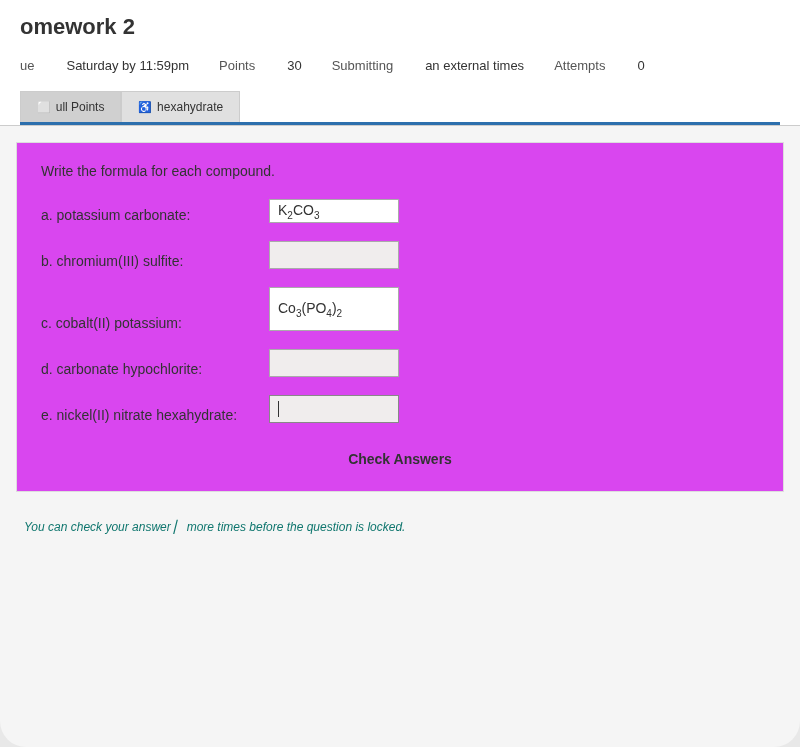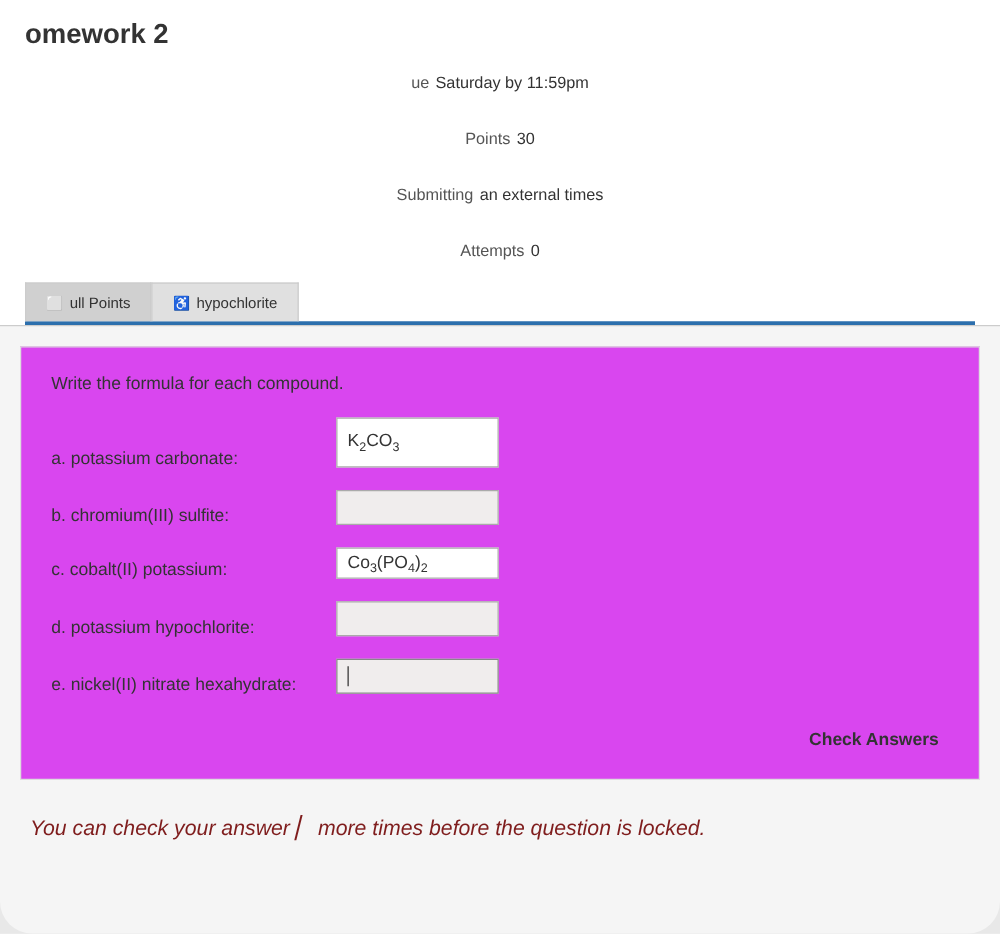--- a/index.html
+++ b/index.html
@@ -27,34 +27,34 @@
       color: #333;
       padding-bottom: 10px;
     }
     .meta-row {
       display: flex;
       align-items: center;
       gap: 30px;
       padding: 8px 0;
       font-size: 13px;
       color: #333;
-      flex-direction: column;
     }
     .meta-item {
       display: flex;
       gap: 5px;
       align-items: center;
     }
     .meta-label {
       font-weight: normal;
       color: #555;
     }
     .meta-value {
       font-weight: normal;
       color: #333;
+      margin-left: 27px;
     }
     .tabs-row {
       display: flex;
       gap: 0;
       margin-top: 10px;
       border-bottom: 3px solid #2c6fad;
     }
     .tab {
       padding: 8px 16px;
       font-size: 12px;
@@ -94,36 +94,36 @@
     .compound-label {
       min-width: 220px;
       color: #333;
     }
     sub {
       font-size: 10px;
       vertical-align: sub;
     }
     .check-answers-row {
       display: flex;
-      justify-content: flex-end;
+      justify-content: center;
       margin-top: 24px;
     }
     .check-answers-btn {
       background: none;
       border: none;
       color: #333;
       font-size: 14px;
       font-weight: bold;
       cursor: pointer;
       padding: 4px 8px;
     }
     .footer-note {
       padding: 12px 24px 20px 24px;
-      font-size: 17px;
-      color: #7f1d1d;
+      font-size: 12px;
+      color: #0f766e;
       font-style: italic;
     }
   </style>
 </head>
 <body>
 
 <div class="page-container">
   <div class="header-section">
     <div class="page-title">omework 2</div>
     <div class="meta-row">
@@ -144,51 +144,51 @@
         <span class="meta-value">0</span>
       </div>
     </div>
     <div class="tabs-row">
       <div class="tab">
         <span class="tab-icon">⬜</span>
         <span>ull Points</span>
       </div>
       <div class="tab">
         <span class="tab-icon">♿</span>
-        <span>hypochlorite</span>
+        <span>hexahydrate</span>
       </div>
     </div>
   </div>
 
   <div class="content-section">
     <div class="question-header">Write the formula for each compound.</div>
 
     <div class="compound-row">
       <span class="compound-label">a. potassium carbonate:</span>
-      <div style="border:1px solid #aaa; padding:3px 8px; min-width:130px; height:40px; display:inline-flex; align-items:center; background:#fff;">
+      <div style="border:1px solid #aaa; padding:3px 8px; min-width:130px; height:24px; display:inline-flex; align-items:center; background:#fff;">
         <span>K<sub>2</sub>CO<sub>3</sub></span>
       </div>
     </div>
 
     <div class="compound-row">
       <span class="compound-label">b. chromium(III) sulfite:</span>
       <div style="border:1px solid #aaa; padding:3px 8px; min-width:130px; height:28px; display:inline-flex; align-items:center; background:#f0eded;">
         <span></span>
       </div>
     </div>
 
     <div class="compound-row">
       <span class="compound-label">c. cobalt(II) potassium:</span>
-      <div style="border:1px solid #aaa; padding:3px 8px; min-width:130px; height:25px; display:inline-flex; align-items:center; background:#fff;">
+      <div style="border:1px solid #aaa; padding:3px 8px; min-width:130px; height:44px; display:inline-flex; align-items:center; background:#fff;">
         <span>Co<sub>3</sub>(PO<sub>4</sub>)<sub>2</sub></span>
       </div>
     </div>
 
     <div class="compound-row">
-      <span class="compound-label">d. potassium hypochlorite:</span>
+      <span class="compound-label">d. carbonate hypochlorite:</span>
       <div style="border:1px solid #aaa; padding:3px 8px; min-width:130px; height:28px; display:inline-flex; align-items:center; background:#f0eded;">
         <span></span>
       </div>
     </div>
 
     <div class="compound-row">
       <span class="compound-label">e. nickel(II) nitrate hexahydrate:</span>
       <div style="border:1px solid #888; padding:3px 8px; min-width:130px; height:28px; display:inline-flex; align-items:center; background:#f0eded;">
         <span style="border-left:1px solid #333; height:16px; display:inline-block;"></span>
       </div>

